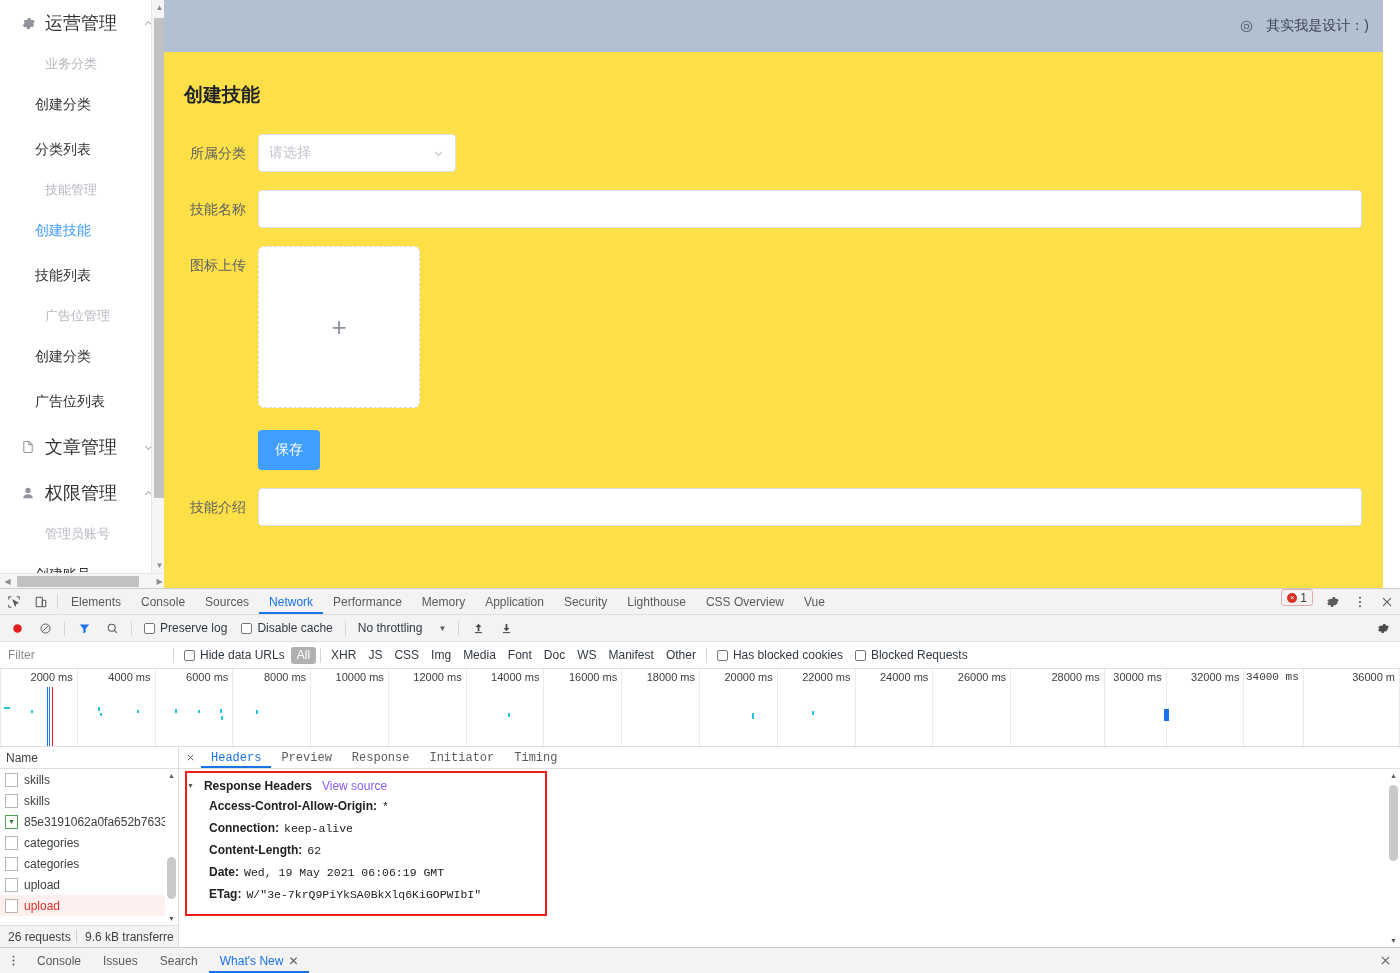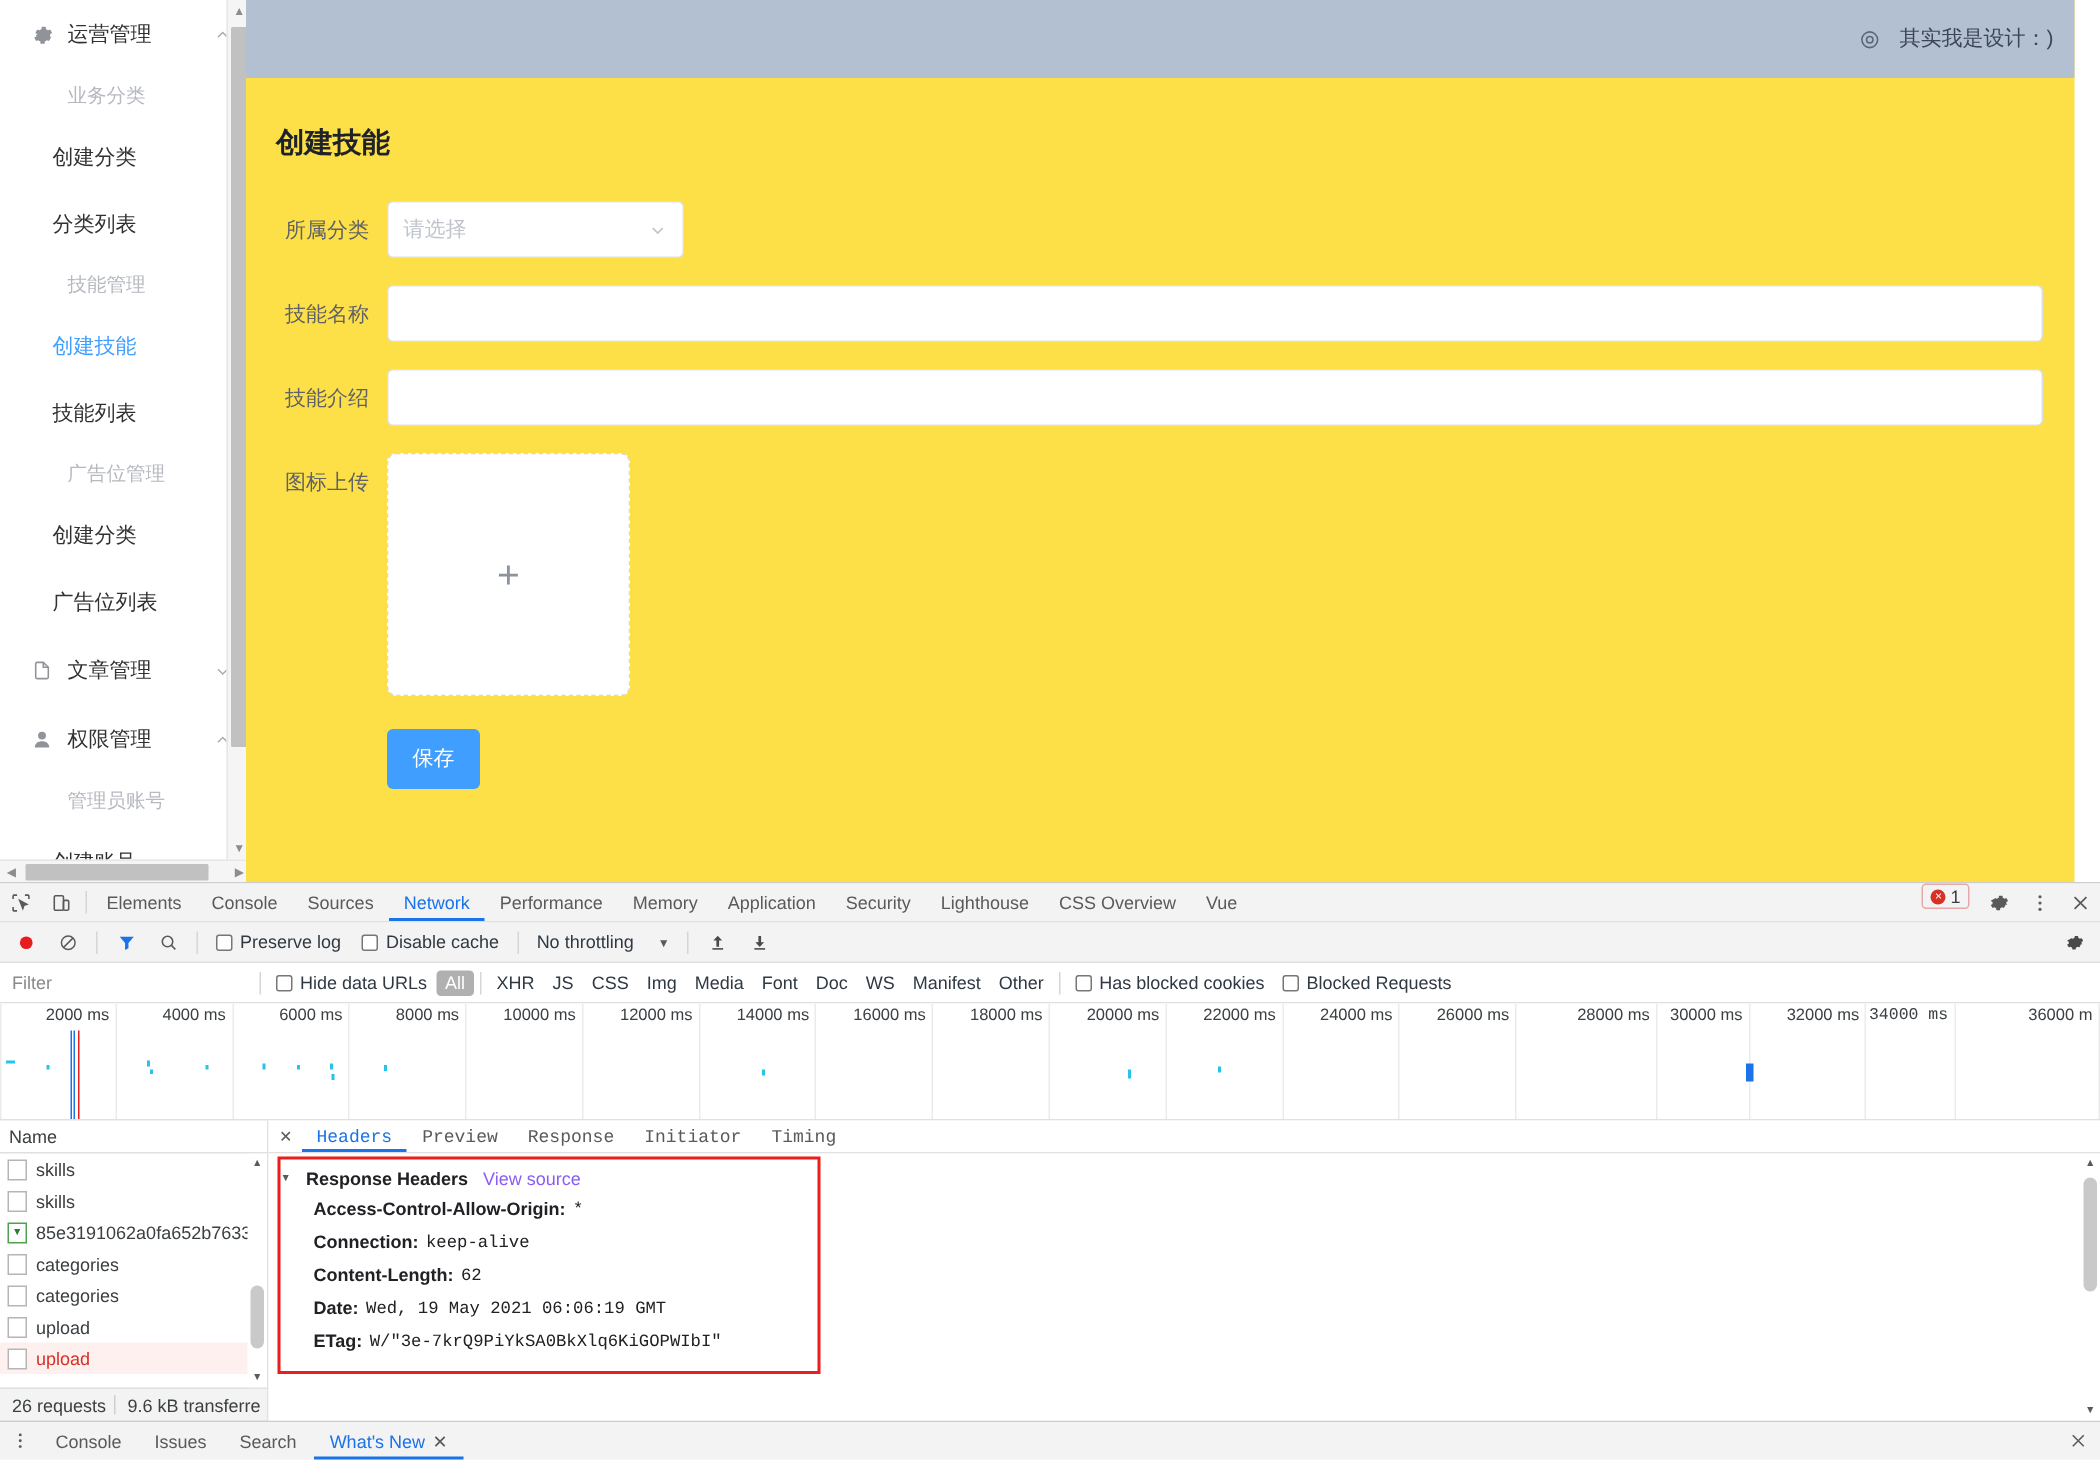--- a/index.html
+++ b/index.html
@@ -23,21 +23,21 @@
   #sidebar {
     position: absolute; left: 0; top: 0;
     width: 167px; height: 588px;
     background: #ffffff;
     border-right: 1px solid #e4e7ed;
     overflow: hidden;
   }
   .menu-group-head {
     display: flex; align-items: center;
     height: 46px; padding-left: 20px; padding-right: 12px;
-    color: #303133; font-size: 14px;
+    color: #303133; font-size: 18px;
   }
   .menu-group-head .gicon {
     width: 16px; height: 16px; margin-right: 9px;
     display: inline-flex; align-items: center; justify-content: center;
     color: #909399; flex: none;
   }
   .menu-group-head .glabel { flex: 1; white-space: nowrap; }
   .menu-group-head .arrow {
     width: 12px; height: 12px; color: #a8abb2; flex: none;
     display: inline-flex; align-items: center; justify-content: center;
@@ -388,33 +388,33 @@
       </div>
 
       <div class="frow">
         <div class="flabel">技能名称</div>
         <div class="fctrl">
           <input class="el-input" type="text" placeholder="" style="">
         </div>
       </div>
 
       <div class="frow">
-        <div class="flabel">技能介绍</div>
-        <div class="fctrl">
-          <input class="el-input" type="text" placeholder="" style="">
-        </div>
-      </div>
-
-      <div class="frow">
         <div class="flabel">图标上传</div>
         <div class="fctrl">
           <div class="uploader">
             <span class="plus">+</span>
           </div>
           <button class="btn-save">保存</button>
+        </div>
+      </div>
+
+      <div class="frow">
+        <div class="flabel">技能介绍</div>
+        <div class="fctrl">
+          <input class="el-input" type="text" placeholder="" style="">
         </div>
       </div>
     </div>
   </div>
 </div>
 
 <div id="devtools">
 
   <div id="dt-tabbar">
     <div class="dt-icobtn">

